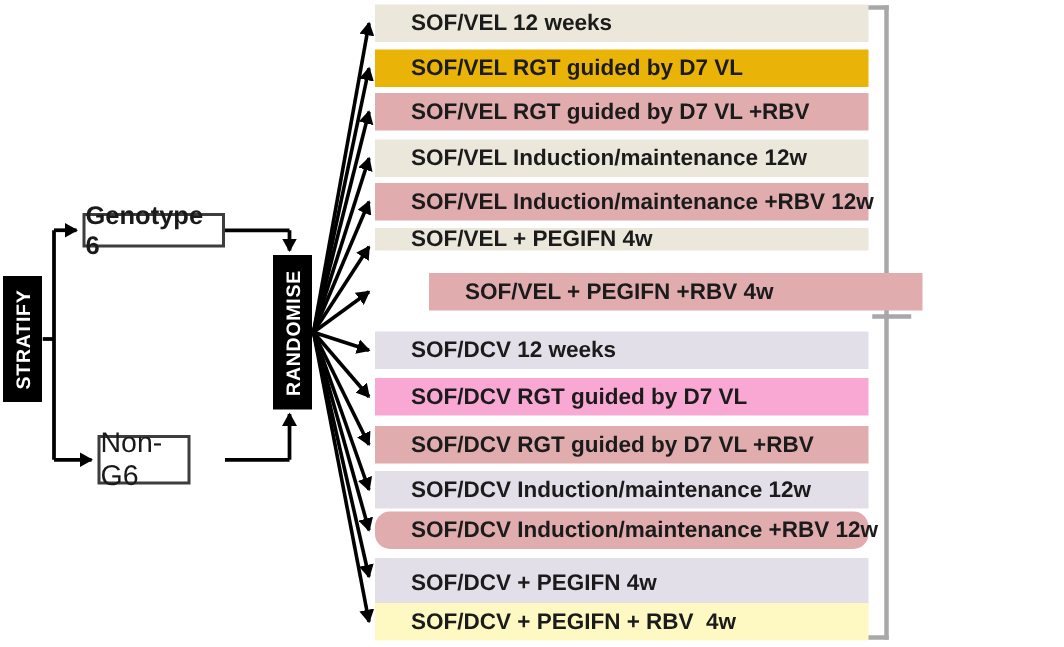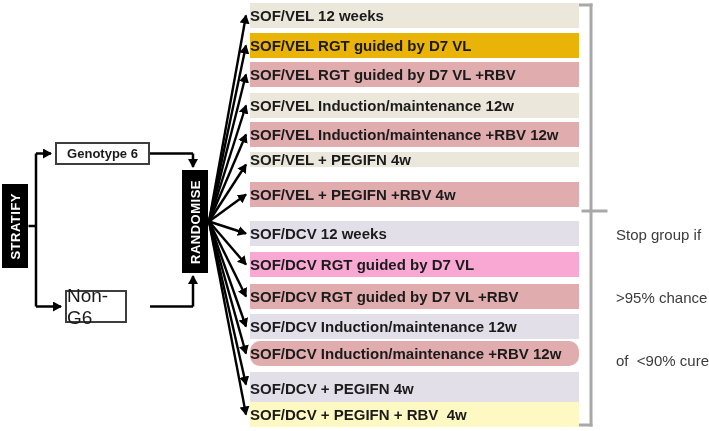--- a/index.html
+++ b/index.html
@@ -35,31 +35,31 @@
   .white-box {
     position: absolute;
     background: #ffffff;
     border: 2px solid #3d3d3d;
     display: flex;
     align-items: center;
     justify-content: center;
     box-sizing: border-box;
     color: #1a1a1a;
   }
-  .box-genotype6 { left: 55px; top: 142px; width: 95px; height: 23px; font-size: 13px; font-weight: bold; }
+  .box-genotype6 { left: 55px; top: 142px; width: 95px; height: 23px; font-size: 17px; font-weight: bold; }
   .box-nong6    { left: 65px; top: 290px; width: 62px; height: 33px; font-size: 19px; font-weight: 400; }
   .box-stratify { left: 2px;  top: 184px; width: 26px; height: 84px; }
   .box-randomise{ left: 182px; top: 170px; width: 26px; height: 103px; }
   .arm {
     position: absolute;
     left: 250px;
     width: 329px;
     display: flex;
     align-items: center;
-    padding-left: 0;
+    padding-left: 24px;
     box-sizing: border-box;
     font-size: 15px;
     font-weight: bold;
     color: #1b1b1b;
     white-space: pre;
   }
   .stop-rule {
     position: absolute;
     left: 616px;
     top: 182px;
@@ -129,28 +129,23 @@
   <div class="black-box box-randomise">
     <span class="vtext">RANDOMISE</span>
   </div>
 
   <div class="arm" style="top: 3px; height: 25px; background: rgb(235, 232, 219);">SOF/VEL 12 weeks</div>
   <div class="arm" style="top: 33px; height: 25px; background: #eab308;">SOF/VEL RGT guided by D7 VL</div>
   <div class="arm" style="top: 62px; height: 25px; background: rgb(224, 172, 173);">SOF/VEL RGT guided by D7 VL +RBV</div>
   <div class="arm" style="top: 93px; height: 25px; background: rgb(235, 232, 219);">SOF/VEL Induction/maintenance 12w</div>
   <div class="arm" style="top: 122px; height: 25px; background: rgb(224, 172, 173); text-align: center;">SOF/VEL Induction/maintenance +RBV 12w</div>
   <div class="arm" style="top: 152px; height: 15px; background: rgb(235, 232, 219);">SOF/VEL + PEGIFN 4w</div>
-  <div class="arm" style="top: 182px; height: 25px; background: rgb(224, 172, 173);">SOF/VEL + PEGIFN +RBV 4w</div>
+  <div class="arm" style="top: 182px; height: 25px; background: rgb(224, 172, 173); margin-left: 36px;">SOF/VEL + PEGIFN +RBV 4w</div>
   <div class="arm" style="top: 221px; height: 25px; background: rgb(227, 223, 233);">SOF/DCV 12 weeks</div>
   <div class="arm" style="top: 252px; height: 25px; background: #f9a8d4;">SOF/DCV RGT guided by D7 VL</div>
   <div class="arm" style="top: 284px; height: 25px; background: rgb(224, 172, 173);">SOF/DCV RGT guided by D7 VL +RBV</div>
   <div class="arm" style="top: 314px; height: 25px; background: rgb(227, 223, 233);">SOF/DCV Induction/maintenance 12w</div>
   <div class="arm" style="top: 341px; height: 25px; background: rgb(224, 172, 173); border-radius: 10px;">SOF/DCV Induction/maintenance +RBV 12w</div>
   <div class="arm" style="top: 372px; height: 32px; background: rgb(227, 223, 233);">SOF/DCV + PEGIFN 4w</div>
   <div class="arm" style="top: 402px; height: 25px; background: #fef9c3;">SOF/DCV + PEGIFN + RBV  4w</div>
 
-  <div class="stop-rule">
-    <div>Stop group if</div>
-    <div>&gt;95% chance</div>
-    <div>of  &lt;90% cure</div>
-  </div>
 
 </div>
 
 </body></html>

